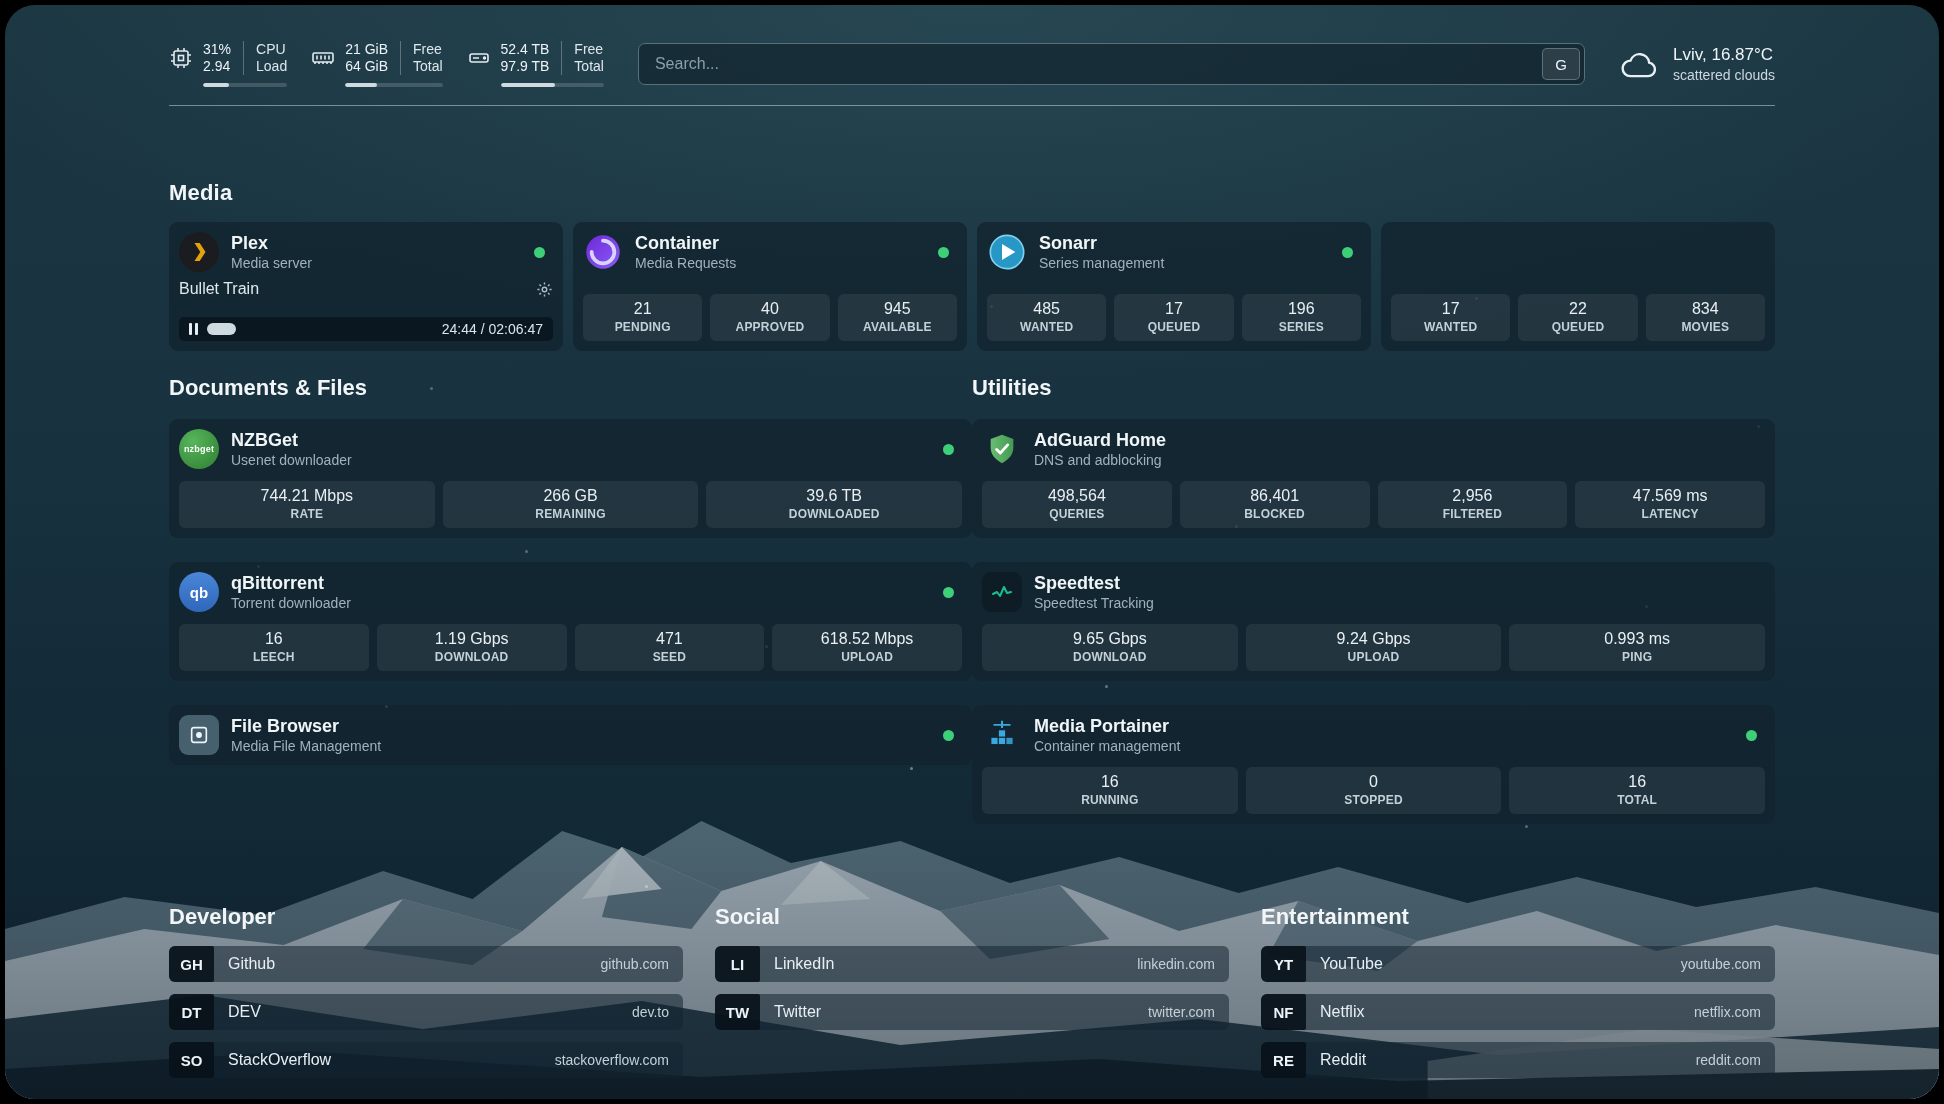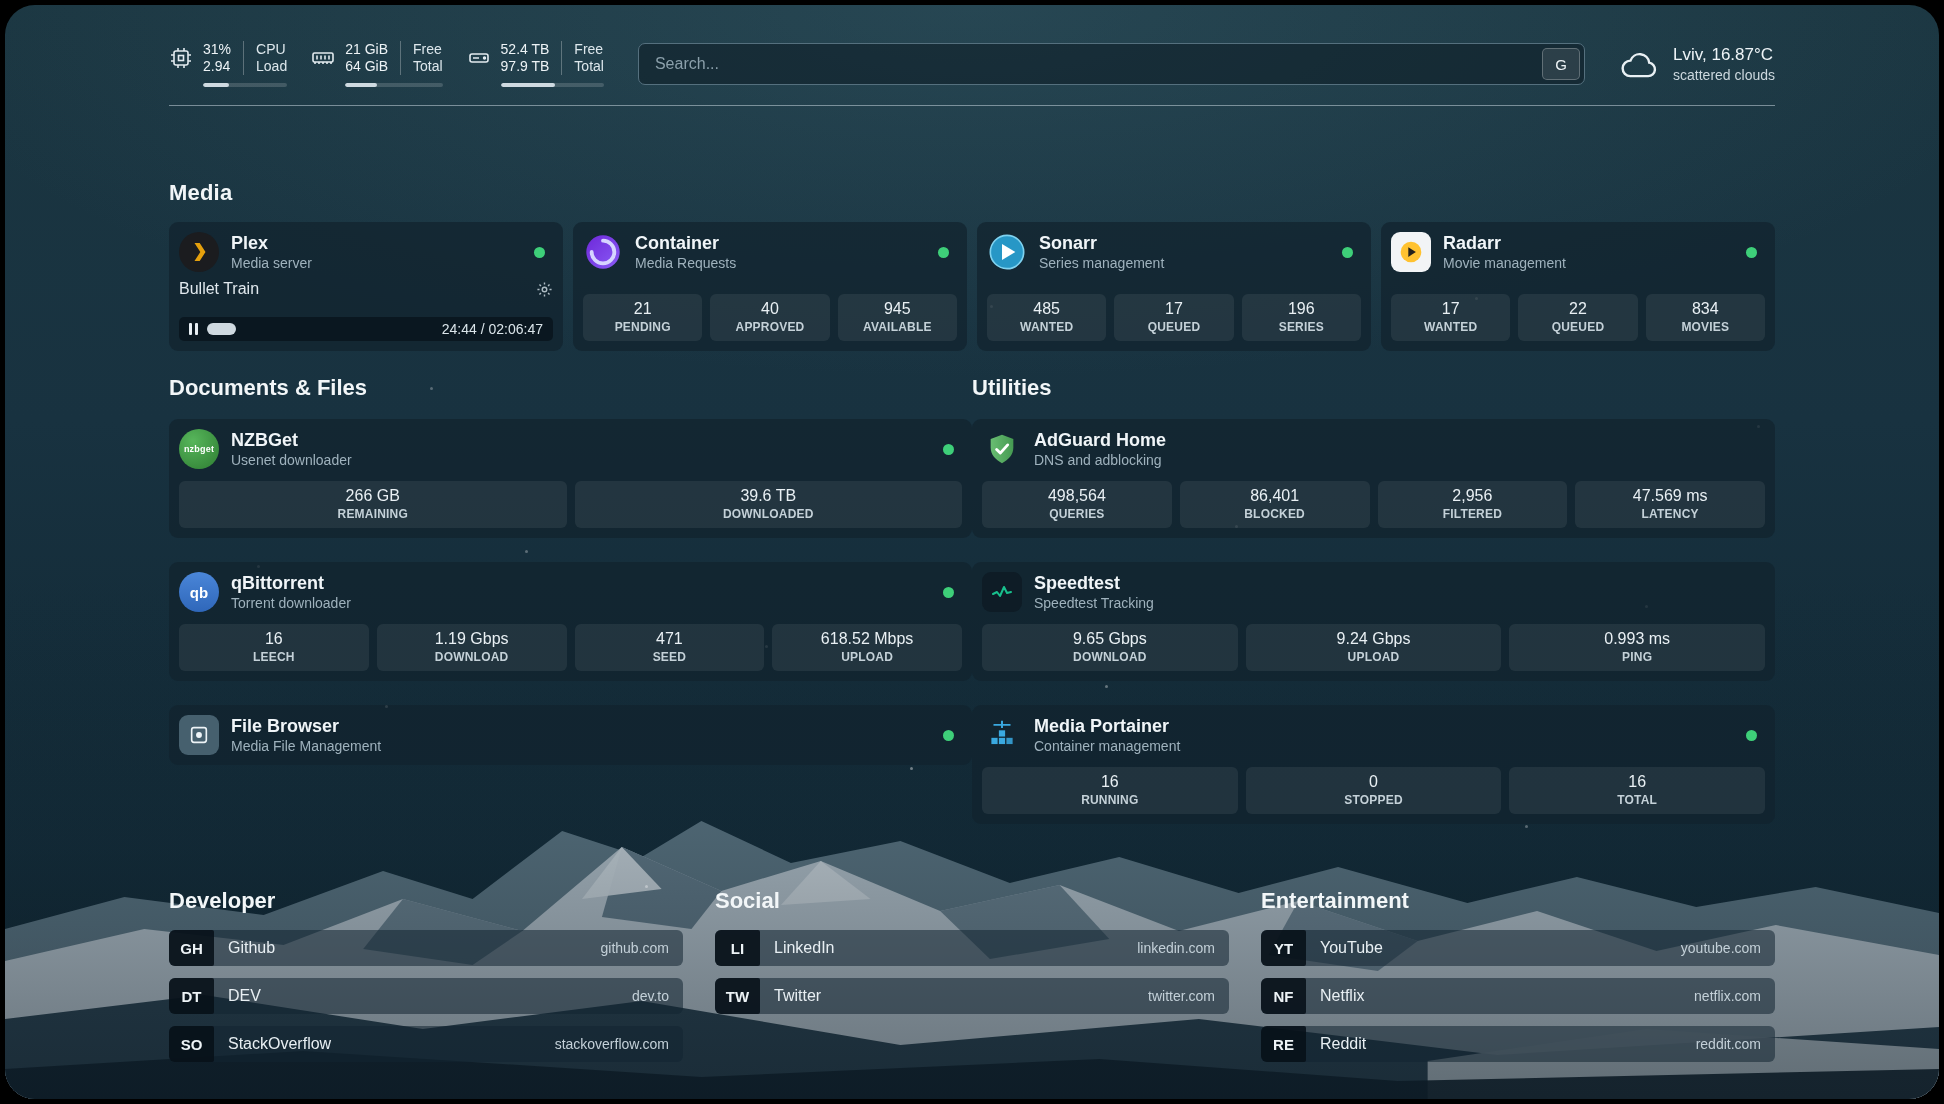--- a/index.html
+++ b/index.html
@@ -96,21 +96,21 @@
   .plex-track { flex:1; height:12px; display:flex; align-items:center; cursor:pointer; }
   .plex-fill { height:12px; background:#cfd9e0; border-radius:6px; }
   .plex-time { font-size:14px; color:#dbe5ea; white-space:nowrap; }
 
   
   .two-col { margin-top:24px; display:grid; grid-template-columns:1fr 1fr; gap:0; align-items:start; }
   .col-title { font-size:22px; font-weight:600; color:#f2f6f8; margin-bottom:18px; }
   .col-cards { display:flex; flex-direction:column; gap:24px; }
 
   
-  .bookmarks { margin-top:64px; display:grid; grid-template-columns:repeat(3,1fr); gap:32px; align-items:start; }
+  .bookmarks { margin-top:80px; display:grid; grid-template-columns:repeat(3,1fr); gap:32px; align-items:start; }
   .bm-title { font-size:22px; font-weight:600; color:#f2f6f8; }
   .bm-list { margin-top:16px; display:flex; flex-direction:column; gap:12px; }
   .bm-row { display:flex; align-items:center; height:36px; background:rgba(19,37,49,0.55); border-radius:6px; overflow:hidden; cursor:pointer; }
   .bm-abbr { width:45px; align-self:stretch; background:rgba(7,16,24,0.88); color:#edf3f6; font-size:15px; font-weight:600; display:flex; align-items:center; justify-content:center; border-radius:2px; flex-shrink:0; }
   .bm-name { font-size:16px; color:#e8eff3; margin-left:14px; white-space:nowrap; }
   .bm-domain { margin-left:auto; font-size:14px; color:#c3d0d8; padding-right:14px; white-space:nowrap; }
 
   
   .icon.plex { background:#1b1c1f; border-radius:50%; }
   .icon.overseerr, .icon.sonarr, .icon.portainer { background:transparent; }
@@ -344,33 +344,20 @@
               <div class="stat-lab">QUEUED</div>
             </div>
             <div class="stat">
               <div class="stat-val">196</div>
               <div class="stat-lab">SERIES</div>
             </div>
           </div>
         </div>
 
         <div class="card media-card">
-          <div class="card-head">
-            <span class="icon radarr">
-              <svg width="26" height="26" viewBox="0 0 24 24">
-                <circle cx="12" cy="12" r="9.5" fill="#ffc230"></circle>
-                <path d="M9.5 7.5l7 4.5-7 4.5z" fill="#23211c"></path>
-              </svg>
-            </span>
-            <div class="head-text">
-              <div class="svc-name">Radarr</div>
-              <div class="svc-sub">Movie management</div>
-            </div>
-            <span class="dot" style="background: rgb(62, 207, 121);"></span>
-          </div>
           <div class="stats bottom">
             <div class="stat">
               <div class="stat-val">17</div>
               <div class="stat-lab">WANTED</div>
             </div>
             <div class="stat">
               <div class="stat-val">22</div>
               <div class="stat-lab">QUEUED</div>
             </div>
             <div class="stat">
@@ -393,20 +380,24 @@
               <span class="icon nzbget">
                 <span class="icon-text-sm">nzbget</span>
               </span>
               <div class="head-text">
                 <div class="svc-name">NZBGet</div>
                 <div class="svc-sub">Usenet downloader</div>
               </div>
               <span class="dot" style="background: rgb(62, 207, 121);"></span>
             </div>
             <div class="stats spaced">
+              <div class="stat">
+                <div class="stat-val">744.21 Mbps</div>
+                <div class="stat-lab">RATE</div>
+              </div>
               <div class="stat">
                 <div class="stat-val">266 GB</div>
                 <div class="stat-lab">REMAINING</div>
               </div>
               <div class="stat">
                 <div class="stat-val">39.6 TB</div>
                 <div class="stat-lab">DOWNLOADED</div>
               </div>
             </div>
           </div>

